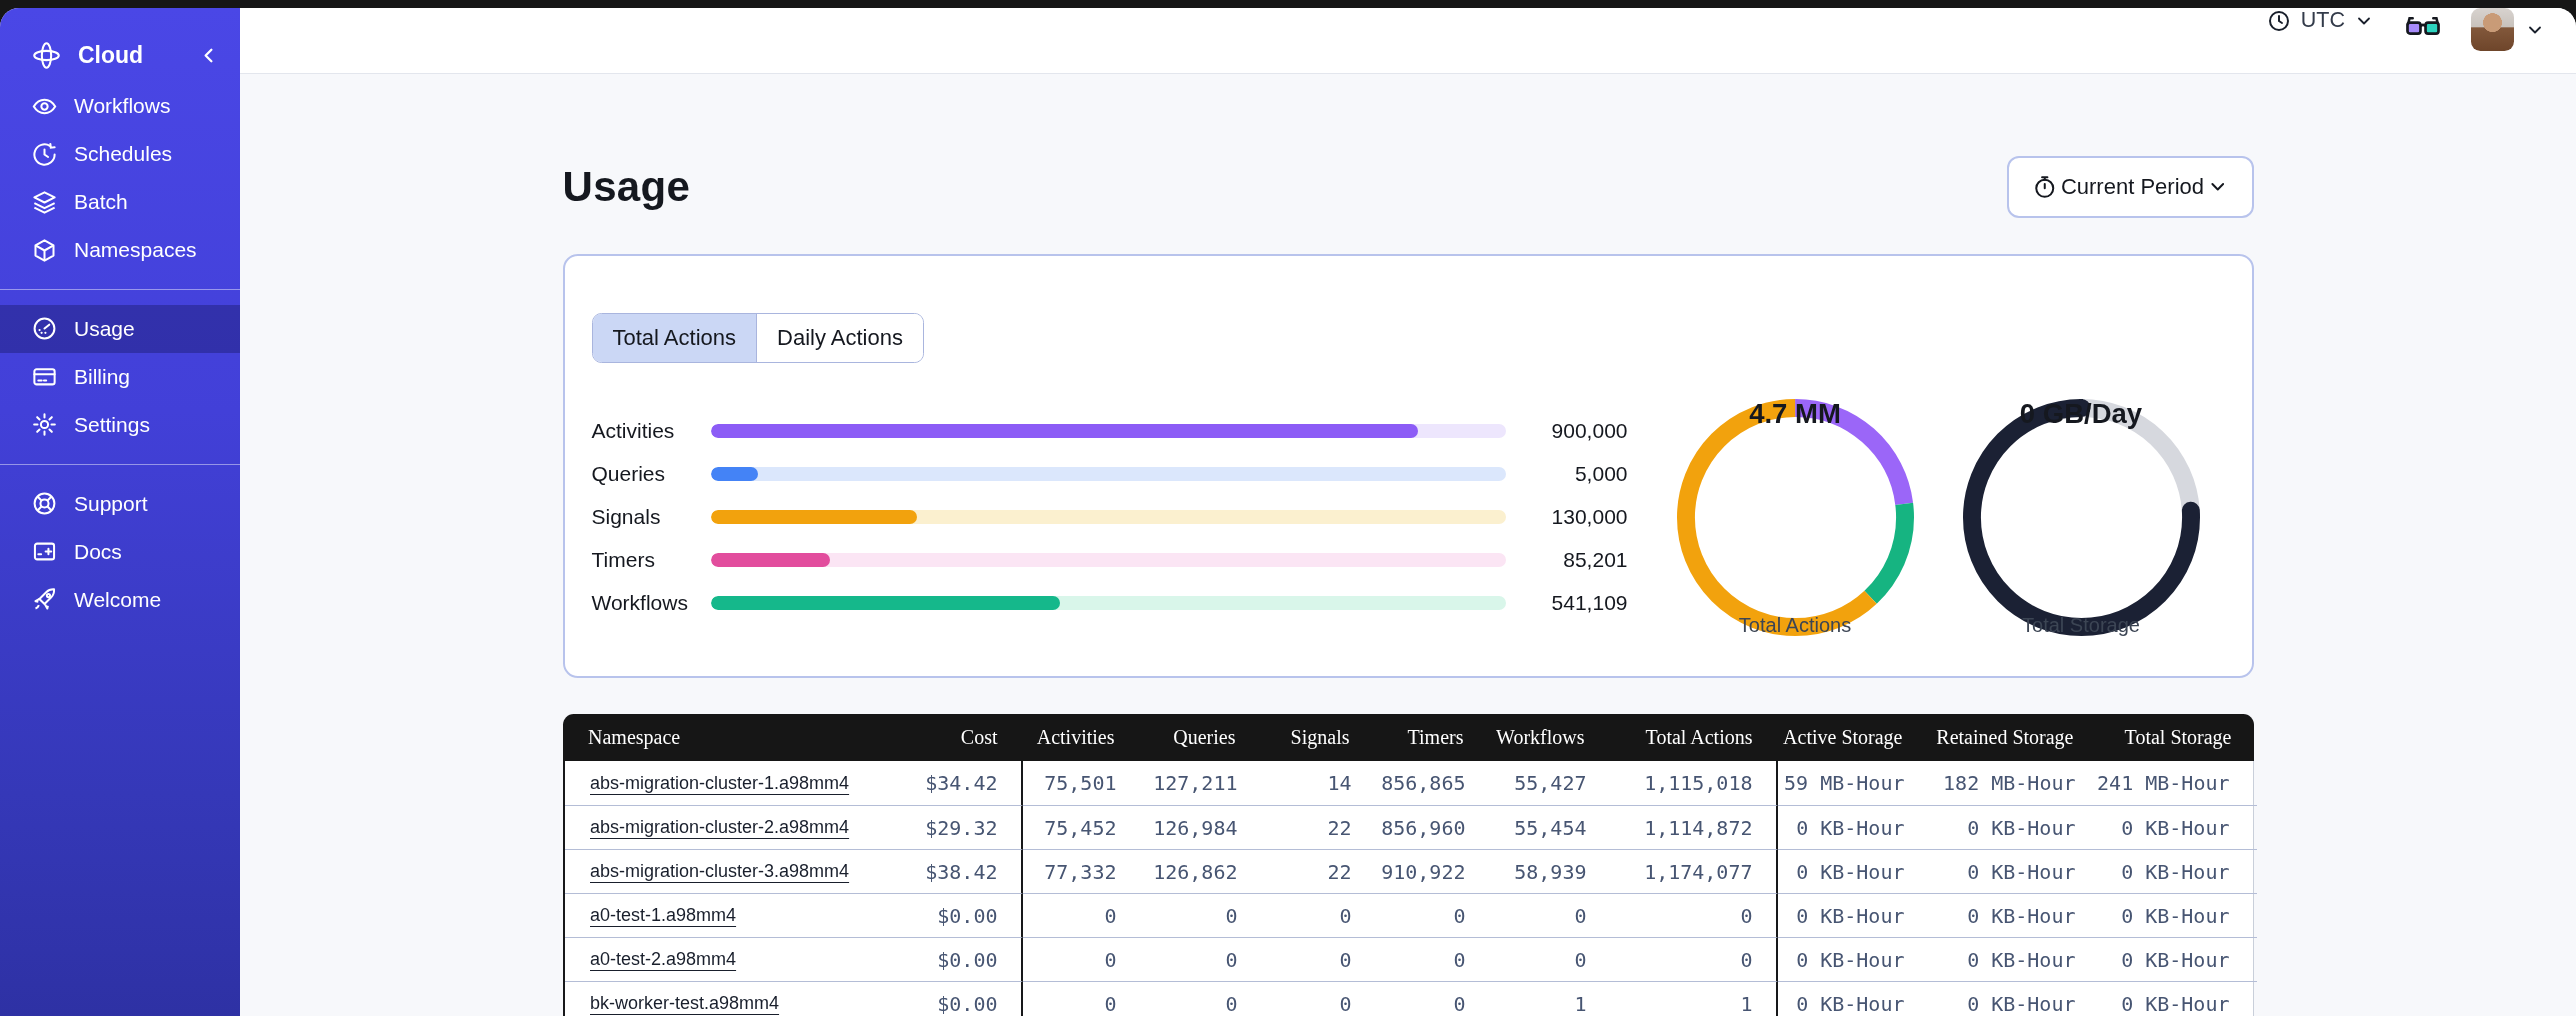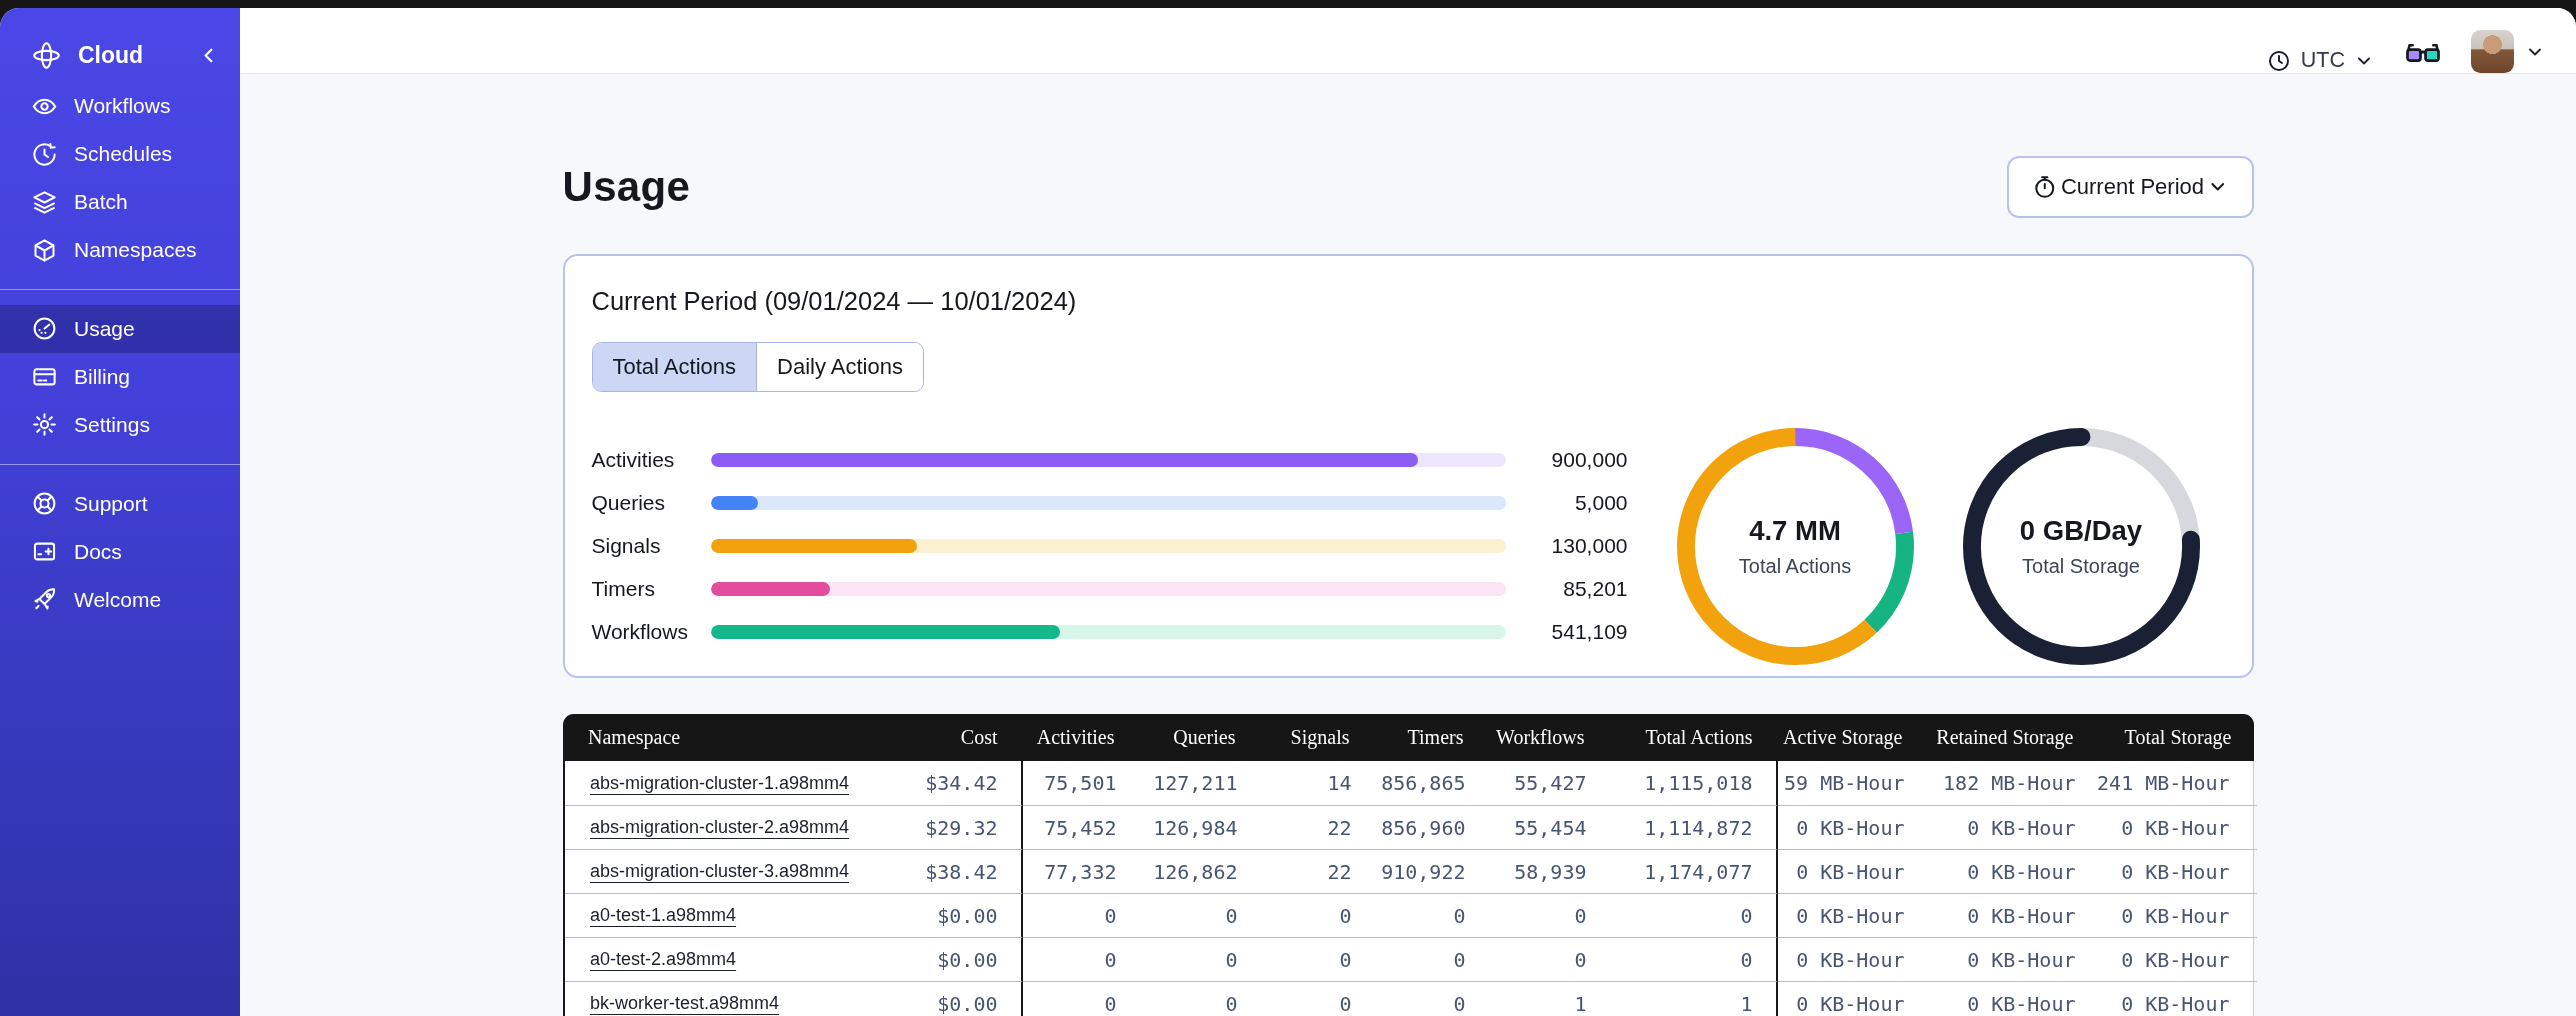--- a/index.html
+++ b/index.html
@@ -26,21 +26,21 @@
   .nav-item { display:flex; align-items:center; gap:16px; height:48px; padding:0 20px 0 31px; font-size:21px; cursor:pointer; }
   .nav-item.active { background:rgba(10,10,60,0.30); }
   .side-divider { height:1.3px; background:rgba(255,255,255,0.45); margin:14.8px 0; flex:none; }
   .icon { display:inline-flex; flex:none; }
   .icon svg { display:block; }
 
   
   .main { flex:1; min-width:0; display:flex; flex-direction:column; }
   .topbar {
     height:66px; flex:none; background:#fff; border-bottom:1.3px solid #E3E6ED;
-    display:flex; align-items:flex-end; justify-content:flex-end; gap:29.5px; padding:0 31px;
+    display:flex; align-items:flex-start; justify-content:flex-end; gap:29.5px; padding:0 31px;
   }
   .tz { display:flex; align-items:center; gap:9.4px; font-size:21.5px; color:#333B4A; cursor:pointer; }
   .avatar-menu { display:flex; align-items:center; gap:10.7px; cursor:pointer; }
   .avatar {
     width:43px; height:43px; border-radius:9.4px; overflow:hidden;
     background:
       radial-gradient(circle at 50% 34%, #C99B77 0 26%, rgba(0,0,0,0) 27%),
       linear-gradient(180deg,#D8D3CF 0%,#C8C2BC 44%,#82583B 46%,#6E452A 100%);
   }
   .content { flex:1; display:flex; flex-direction:column; align-items:center; overflow:hidden; }
@@ -65,21 +65,21 @@
   .chart-row { display:flex; align-items:center; margin-top:35px; }
   .bars { width:1036px; flex:none; }
   .bar-row { display:flex; align-items:center; height:43px; }
   .bar-label { width:119px; font-size:21px; color:#15181F; flex:none; }
   .bar-track { width:795px; height:14.8px; border-radius:7.4px; flex:none; overflow:hidden; }
   .bar-fill { height:100%; border-radius:7.4px; }
   .bar-value { flex:1; text-align:right; font-size:21px; color:#15181F; }
   .donuts { display:flex; gap:47px; margin-left:auto; margin-right:24px; }
   .donut { width:239px; height:239px; position:relative; }
   .donut svg { width:239px; height:239px; }
-  .donut-center { position:absolute; inset:0; display:flex; flex-direction:column; align-items:center; justify-content:center; text-align:center; }
+  .donut-center { position:absolute; inset:0; display:flex; flex-direction:column; align-items:center; justify-content:space-between; text-align:center; }
   .donut-value { font-size:27.5px; font-weight:600; color:#15181F; }
   .donut-label { font-size:20px; color:#3C4554; margin-top:8px; }
 
   
   .usage-table { margin-top:36px; }
   .tgrid { display:grid; grid-template-columns:288px 170px 117px 121px 114px 114px 121px 168px 150px 171px 158px; }
   .thead { background:#161616; color:#fff; height:47px; align-items:center; border-radius:10.7px 10.7px 0 0; font-size:20px; font-weight:500; }
   .th { text-align:right; padding-right:23px; white-space:nowrap;font-family:Liberation Serif, serif; }
   .th.left { text-align:left; padding-left:25.5px; padding-right:0; }
   .tbody { border-left:2.7px solid #17181A; border-right:1.3px solid #C9CFDA; background:#fff; }
@@ -270,21 +270,20 @@
             <span>Current Period</span>
             <span class="icon">
               <svg width="21.5" height="21.5" viewBox="0 0 24 24" fill="none" stroke="#15181F" stroke-width="2.2" stroke-linecap="round" stroke-linejoin="round">
                   <path d="M6 9l6 6 6-6"></path>
                 </svg>
             </span>
           </button>
         </div>
 
         <section class="card">
-          <div class="card-title">Current Period (09/01/2024 — 10/01/2024)</div>
 
           <div class="tabs">
             <div class="tab active">Total Actions</div>
             <div class="tab">Daily Actions</div>
           </div>
 
           <div class="chart-row">
             <div class="bars">
               <div class="bar-row">
                 <span class="bar-label">Activities</span>

